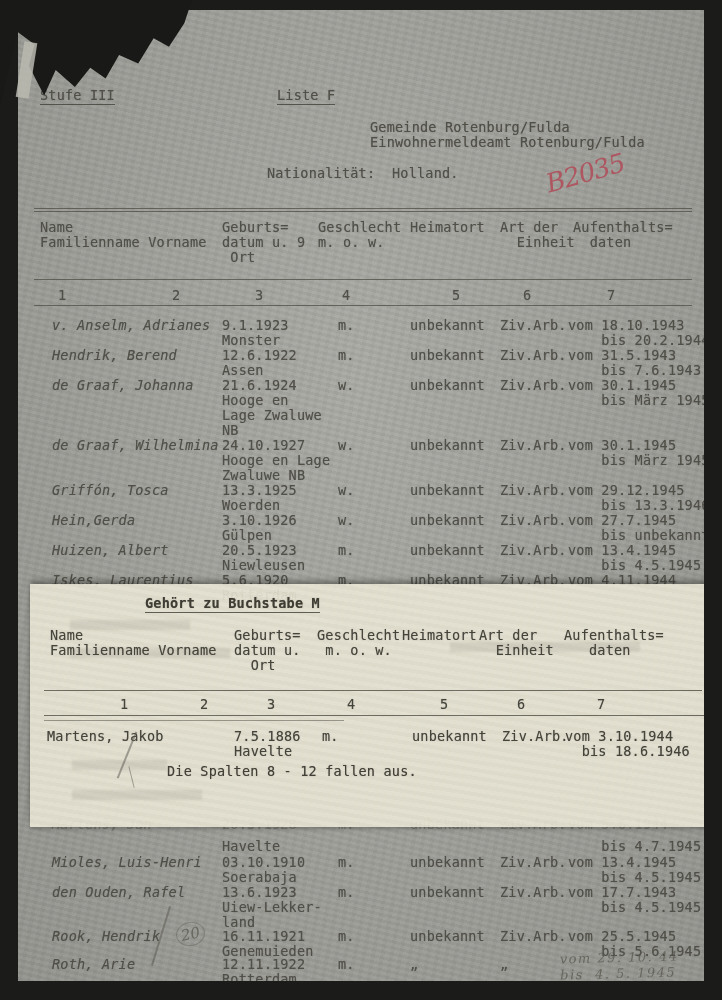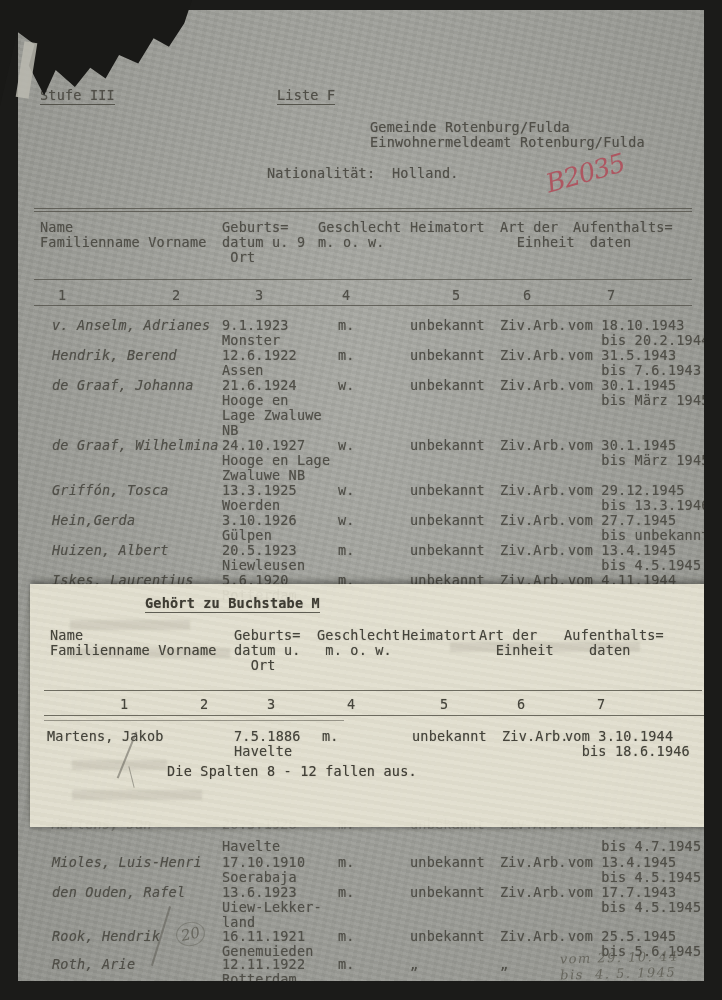--- a/index.html
+++ b/index.html
@@ -182,21 +182,21 @@
     <span class="c c6">Ziv.Arb.</span>
     <span class="c c7">vom 5.6.1944</span>
   </div>
   <div class="row" style="top:839px;">
     <span class="c c3">Havelte</span>
     <span class="c c7">    bis 4.7.1945</span>
   </div>
 
   <div class="row" style="top:855px;">
     <span class="c c1">Mioles, Luis-Henri</span>
-    <span class="c c3">17.10.1910
+    <span class="c c3">03.10.1910
 Soerabaja</span>
     <span class="c c4">m.</span>
     <span class="c c5">unbekannt</span>
     <span class="c c6">Ziv.Arb.</span>
     <span class="c c7">vom 13.4.1945
     bis 4.5.1945</span>
   </div>
   <div class="row" style="top:885px;">
     <span class="c c1">den Ouden, Rafel</span>
     <span class="c c3">13.6.1923

